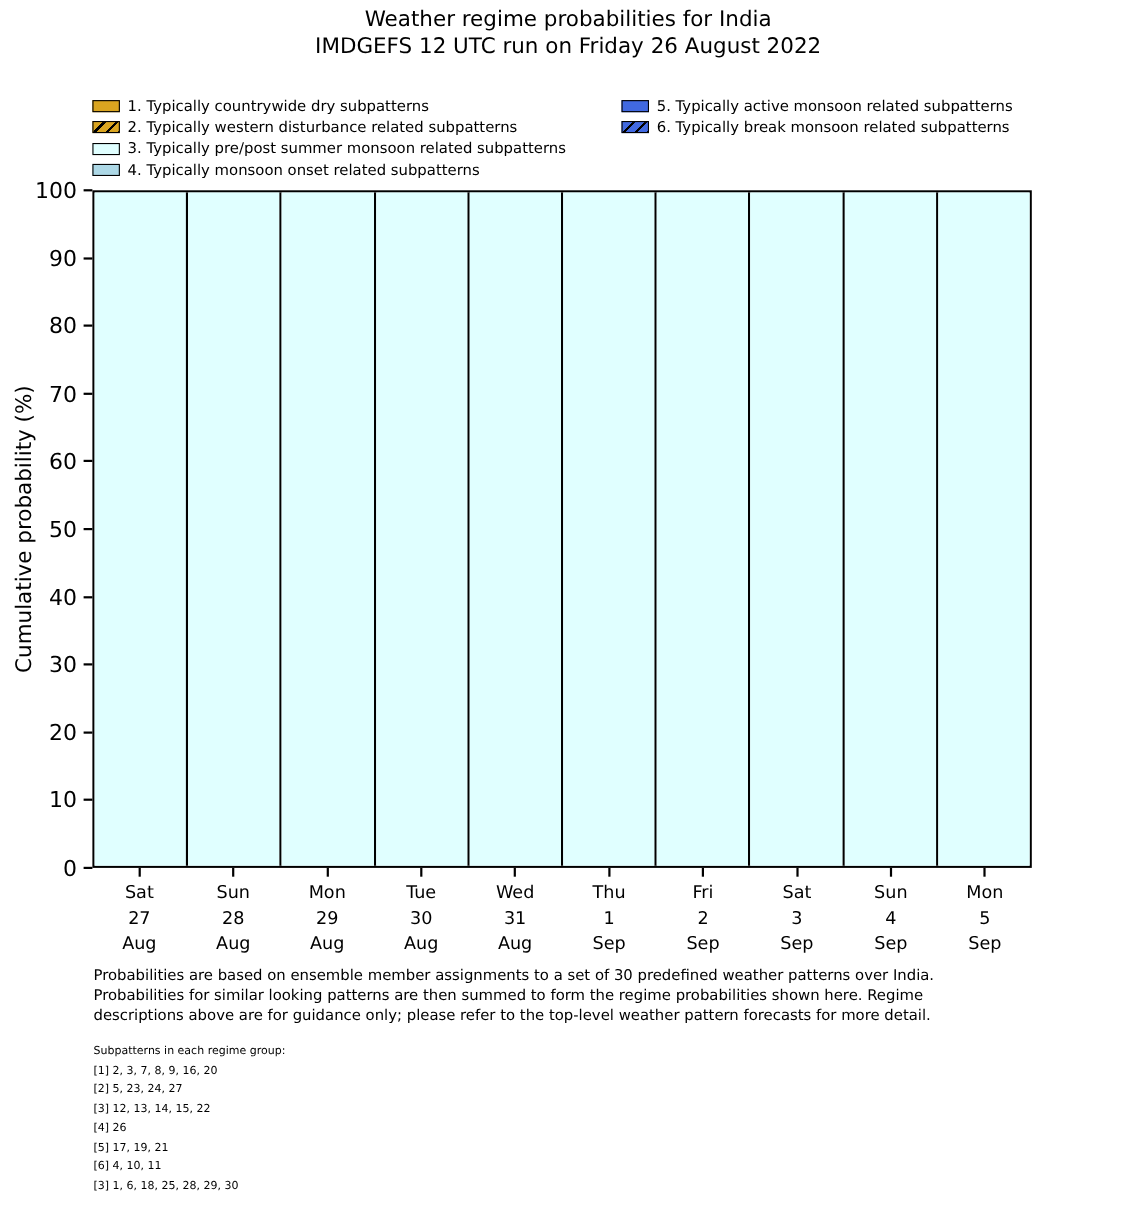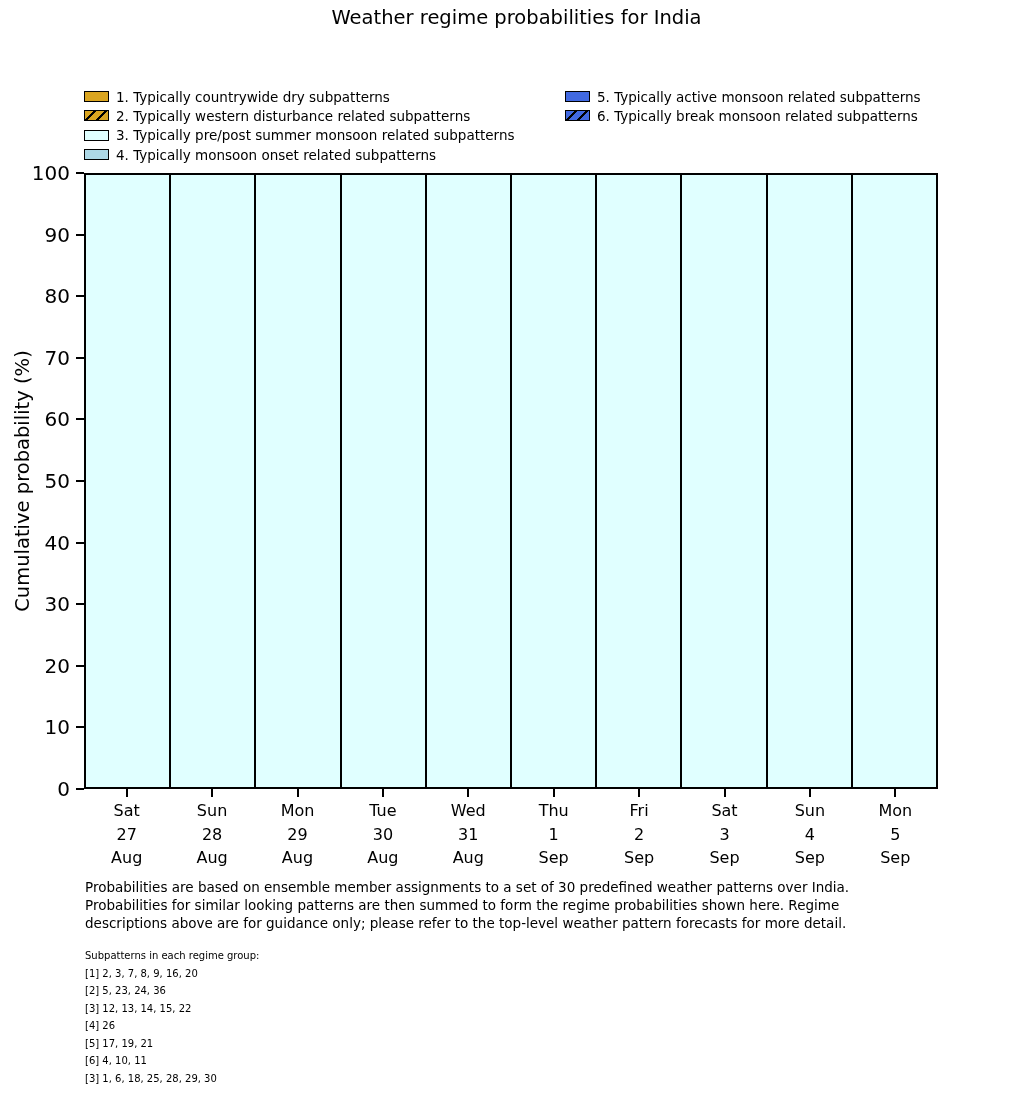--- a/index.html
+++ b/index.html
@@ -58,20 +58,21 @@
   #footnote{position:absolute;left:85px;top:878px;font-size:13.5px;line-height:18px;}
   #subpatterns{position:absolute;left:85px;top:947px;font-size:10px;line-height:17.5px;}
 </style>
 </head>
 <body>
 
 <div id="fig">
 
   <div id="title">
     <div>Weather regime probabilities for India</div>
+    <div>IMDGEFS 12 UTC run on Friday 26 August 2022</div>
   </div>
 
   <div id="legend-col-left" class="legend-col">
       <div class="legend-row">
         <span class="swatch" style="background-color: rgb(218, 165, 32);"></span>
         <span class="legend-label">1. Typically countrywide dry subpatterns</span>
       </div>
       <div class="legend-row">
         <span class="swatch hatch" style="background-color: rgb(218, 165, 32);"></span>
         <span class="legend-label">2. Typically western disturbance related subpatterns</span>
@@ -221,21 +222,21 @@
 
   <div id="footnote">
       <div>Probabilities are based on ensemble member assignments to a set of 30 predefined weather patterns over India.</div>
       <div>Probabilities for similar looking patterns are then summed to form the regime probabilities shown here. Regime</div>
       <div>descriptions above are for guidance only; please refer to the top-level weather pattern forecasts for more detail.</div>
     </div>
 
   <div id="subpatterns">
     <div>Subpatterns in each regime group:</div>
   <div>[1] 2, 3, 7, 8, 9, 16, 20</div>
-      <div>[2] 5, 23, 24, 36</div>
+      <div>[2] 5, 23, 24, 27</div>
       <div>[3] 12, 13, 14, 15, 22</div>
       <div>[4] 26</div>
       <div>[5] 17, 19, 21</div>
       <div>[6] 4, 10, 11</div>
       <div>[3] 1, 6, 18, 25, 28, 29, 30</div>
     </div>
 
 </div>
 
 </body></html>

